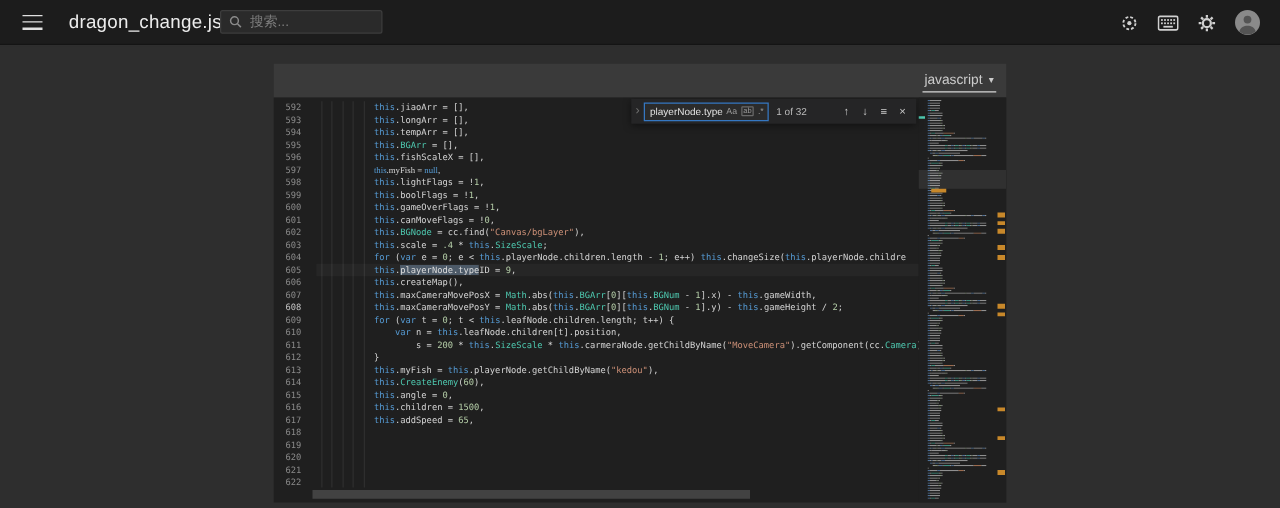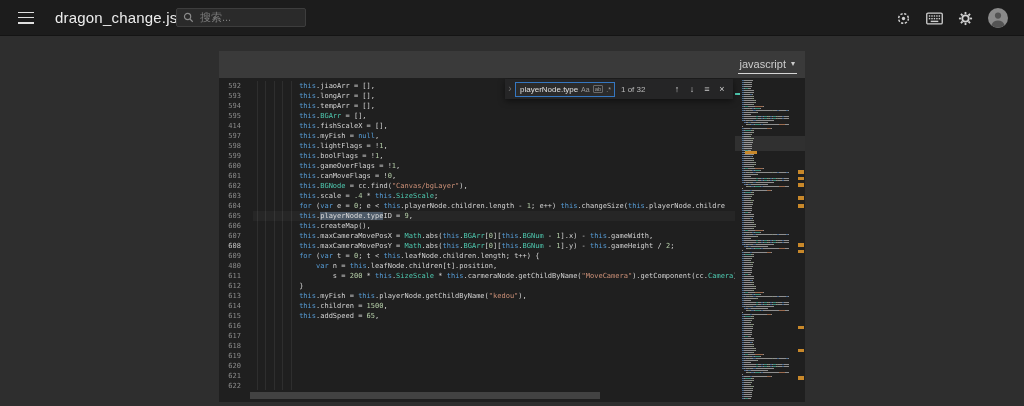--- a/index.html
+++ b/index.html
@@ -169,35 +169,35 @@
       <span class="fw-btn">↓</span>
       <span class="fw-btn">≡</span>
       <span class="fw-btn">×</span>
     </div>
 
     <div class="gutter">
         <div class="ln">592</div>
         <div class="ln">593</div>
         <div class="ln">594</div>
         <div class="ln">595</div>
-        <div class="ln">414</div>
+        <div class="ln">596</div>
         <div class="ln">597</div>
         <div class="ln">598</div>
         <div class="ln">599</div>
         <div class="ln">600</div>
         <div class="ln">601</div>
         <div class="ln">602</div>
         <div class="ln">603</div>
         <div class="ln">604</div>
         <div class="ln">605</div>
         <div class="ln">606</div>
         <div class="ln">607</div>
         <div class="ln active">608</div>
         <div class="ln">609</div>
-        <div class="ln">480</div>
+        <div class="ln">610</div>
         <div class="ln">611</div>
         <div class="ln">612</div>
         <div class="ln">613</div>
         <div class="ln">614</div>
         <div class="ln">615</div>
         <div class="ln">616</div>
         <div class="ln">617</div>
         <div class="ln">618</div>
         <div class="ln">619</div>
         <div class="ln">620</div>
@@ -208,37 +208,39 @@
         <div class="guide" style="left: 4px;"></div>
         <div class="guide" style="left: 12.43px;"></div>
         <div class="guide" style="left: 20.86px;"></div>
         <div class="guide" style="left: 29.29px;"></div>
         <div class="guide" style="left: 37.72px;"></div>
         <div class="line" style="padding-left: 46.15px;"><span class="tk-k">this</span><span class="tk-i">.jiaoArr = [],</span></div>
         <div class="line" style="padding-left: 46.15px;"><span class="tk-k">this</span><span class="tk-i">.longArr = [],</span></div>
         <div class="line" style="padding-left: 46.15px;"><span class="tk-k">this</span><span class="tk-i">.tempArr = [],</span></div>
         <div class="line" style="padding-left: 46.15px;"><span class="tk-k">this</span><span class="tk-i">.</span><span class="tk-t">BGArr</span><span class="tk-i"> = [],</span></div>
         <div class="line" style="padding-left: 46.15px;"><span class="tk-k">this</span><span class="tk-i">.fishScaleX = [],</span></div>
-        <div class="line" style="padding-left: 46.15px;"><span class="tk-k">this</span><span class="tk-i">.myFish = </span><span class="tk-k">null</span><span class="tk-i">,</span></div>
+        <div class="line" style="padding-left: 46.15px; font-family: Liberation Serif, serif;"><span class="tk-k">this</span><span class="tk-i">.myFish = </span><span class="tk-k">null</span><span class="tk-i">,</span></div>
         <div class="line" style="padding-left: 46.15px;"><span class="tk-k">this</span><span class="tk-i">.lightFlags = !</span><span class="tk-n">1</span><span class="tk-i">,</span></div>
         <div class="line" style="padding-left: 46.15px;"><span class="tk-k">this</span><span class="tk-i">.boolFlags = !</span><span class="tk-n">1</span><span class="tk-i">,</span></div>
         <div class="line" style="padding-left: 46.15px;"><span class="tk-k">this</span><span class="tk-i">.gameOverFlags = !</span><span class="tk-n">1</span><span class="tk-i">,</span></div>
         <div class="line" style="padding-left: 46.15px;"><span class="tk-k">this</span><span class="tk-i">.canMoveFlags = !</span><span class="tk-n">0</span><span class="tk-i">,</span></div>
         <div class="line" style="padding-left: 46.15px;"><span class="tk-k">this</span><span class="tk-i">.</span><span class="tk-t">BGNode</span><span class="tk-i"> = cc.find(</span><span class="tk-s">"Canvas/bgLayer"</span><span class="tk-i">),</span></div>
         <div class="line" style="padding-left: 46.15px;"><span class="tk-k">this</span><span class="tk-i">.scale = </span><span class="tk-n">.4</span><span class="tk-i"> * </span><span class="tk-k">this</span><span class="tk-i">.</span><span class="tk-t">SizeScale</span><span class="tk-i">;</span></div>
         <div class="line" style="padding-left: 46.15px;"><span class="tk-k">for</span><span class="tk-i"> (</span><span class="tk-k">var</span><span class="tk-i"> e = </span><span class="tk-n">0</span><span class="tk-i">; e &lt; </span><span class="tk-k">this</span><span class="tk-i">.playerNode.children.length - </span><span class="tk-n">1</span><span class="tk-i">; e++) </span><span class="tk-k">this</span><span class="tk-i">.changeSize(</span><span class="tk-k">this</span><span class="tk-i">.playerNode.childre</span></div>
         <div class="line active" style="padding-left: 46.15px;"><span class="tk-k">this</span><span class="tk-i">.</span><span class="tk-f">playerNode.type</span><span class="tk-i">ID = </span><span class="tk-n">9</span><span class="tk-i">,</span></div>
         <div class="line" style="padding-left: 46.15px;"><span class="tk-k">this</span><span class="tk-i">.createMap(),</span></div>
         <div class="line" style="padding-left: 46.15px;"><span class="tk-k">this</span><span class="tk-i">.maxCameraMovePosX = </span><span class="tk-t">Math</span><span class="tk-i">.abs(</span><span class="tk-k">this</span><span class="tk-i">.</span><span class="tk-t">BGArr</span><span class="tk-i">[</span><span class="tk-n">0</span><span class="tk-i">][</span><span class="tk-k">this</span><span class="tk-i">.</span><span class="tk-t">BGNum</span><span class="tk-i"> - </span><span class="tk-n">1</span><span class="tk-i">].x) - </span><span class="tk-k">this</span><span class="tk-i">.gameWidth,</span></div>
         <div class="line" style="padding-left: 46.15px;"><span class="tk-k">this</span><span class="tk-i">.maxCameraMovePosY = </span><span class="tk-t">Math</span><span class="tk-i">.abs(</span><span class="tk-k">this</span><span class="tk-i">.</span><span class="tk-t">BGArr</span><span class="tk-i">[</span><span class="tk-n">0</span><span class="tk-i">][</span><span class="tk-k">this</span><span class="tk-i">.</span><span class="tk-t">BGNum</span><span class="tk-i"> - </span><span class="tk-n">1</span><span class="tk-i">].y) - </span><span class="tk-k">this</span><span class="tk-i">.gameHeight / </span><span class="tk-n">2</span><span class="tk-i">;</span></div>
         <div class="line" style="padding-left: 46.15px;"><span class="tk-k">for</span><span class="tk-i"> (</span><span class="tk-k">var</span><span class="tk-i"> t = </span><span class="tk-n">0</span><span class="tk-i">; t &lt; </span><span class="tk-k">this</span><span class="tk-i">.leafNode.children.length; t++) {</span></div>
         <div class="line" style="padding-left: 63.01px;"><span class="tk-k">var</span><span class="tk-i"> n = </span><span class="tk-k">this</span><span class="tk-i">.leafNode.children[t].position,</span></div>
         <div class="line" style="padding-left: 79.87px;"><span class="tk-i">s = </span><span class="tk-n">200</span><span class="tk-i"> * </span><span class="tk-k">this</span><span class="tk-i">.</span><span class="tk-t">SizeScale</span><span class="tk-i"> * </span><span class="tk-k">this</span><span class="tk-i">.carmeraNode.getChildByName(</span><span class="tk-s">"MoveCamera"</span><span class="tk-i">).getComponent(cc.</span><span class="tk-t">Camera</span><span class="tk-i">).</span></div>
         <div class="line" style="padding-left: 46.15px;"><span class="tk-i">}</span></div>
         <div class="line" style="padding-left: 46.15px;"><span class="tk-k">this</span><span class="tk-i">.myFish = </span><span class="tk-k">this</span><span class="tk-i">.playerNode.getChildByName(</span><span class="tk-s">"kedou"</span><span class="tk-i">),</span></div>
+        <div class="line" style="padding-left: 46.15px;"><span class="tk-k">this</span><span class="tk-i">.</span><span class="tk-t">CreateEnemy</span><span class="tk-i">(</span><span class="tk-n">60</span><span class="tk-i">),</span></div>
+        <div class="line" style="padding-left: 46.15px;"><span class="tk-k">this</span><span class="tk-i">.angle = </span><span class="tk-n">0</span><span class="tk-i">,</span></div>
         <div class="line" style="padding-left: 46.15px;"><span class="tk-k">this</span><span class="tk-i">.children = </span><span class="tk-n">1500</span><span class="tk-i">,</span></div>
         <div class="line" style="padding-left: 46.15px;"><span class="tk-k">this</span><span class="tk-i">.addSpeed = </span><span class="tk-n">65</span><span class="tk-i">,</span></div>
       </div>
 
     <div class="minimap">
       <div class="mm-lines">
           <div class="mm-row" style="top: 0px; left: 5px; width: 47px;"><span style="width: 2.2px; background: rgb(78, 111, 148);"></span><span style="width: 8.8px; background: rgb(143, 143, 143);"></span></div>
           <div class="mm-row" style="top: 2px; left: 5px; width: 47px;"><span style="width: 2.2px; background: rgb(78, 111, 148);"></span><span style="width: 7.7px; background: rgb(143, 143, 143);"></span></div>
           <div class="mm-row" style="top: 4px; left: 5px; width: 47px;"><span style="width: 2.2px; background: rgb(78, 111, 148);"></span><span style="width: 7.7px; background: rgb(143, 143, 143);"></span></div>
           <div class="mm-row" style="top: 6px; left: 5px; width: 47px;"><span style="width: 2.2px; background: rgb(78, 111, 148);"></span><span style="width: 7.7px; background: rgb(143, 143, 143);"></span></div>

